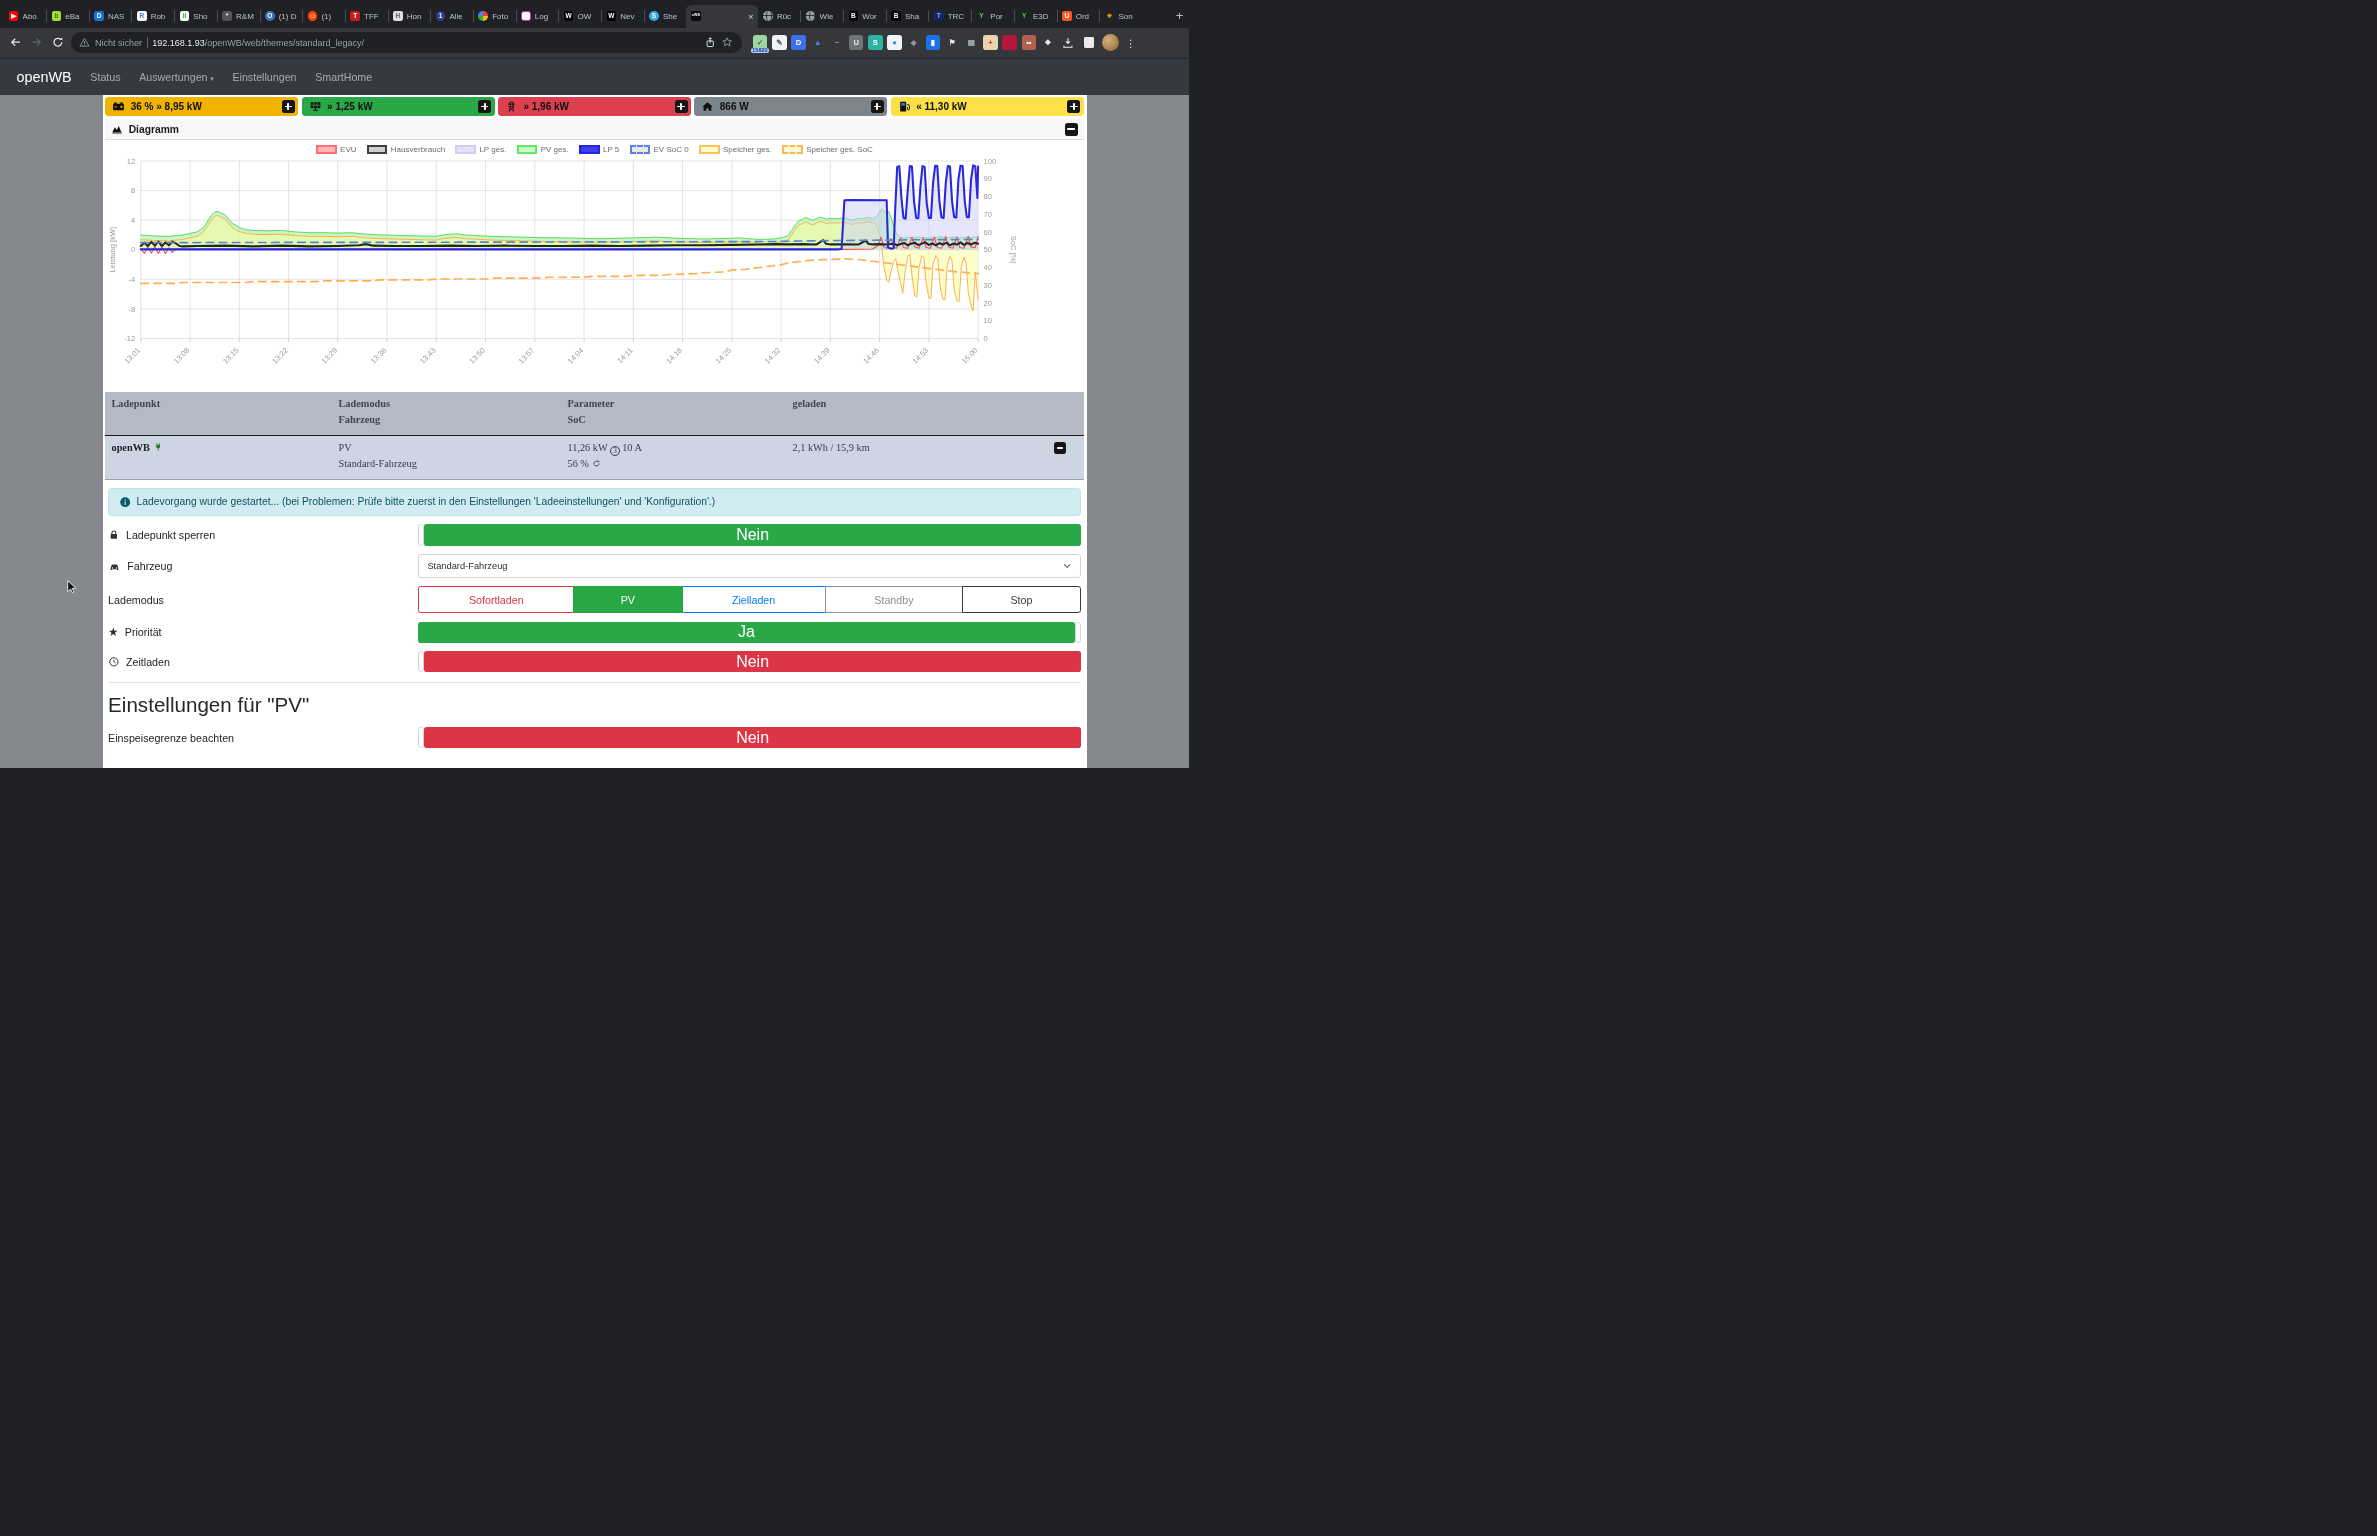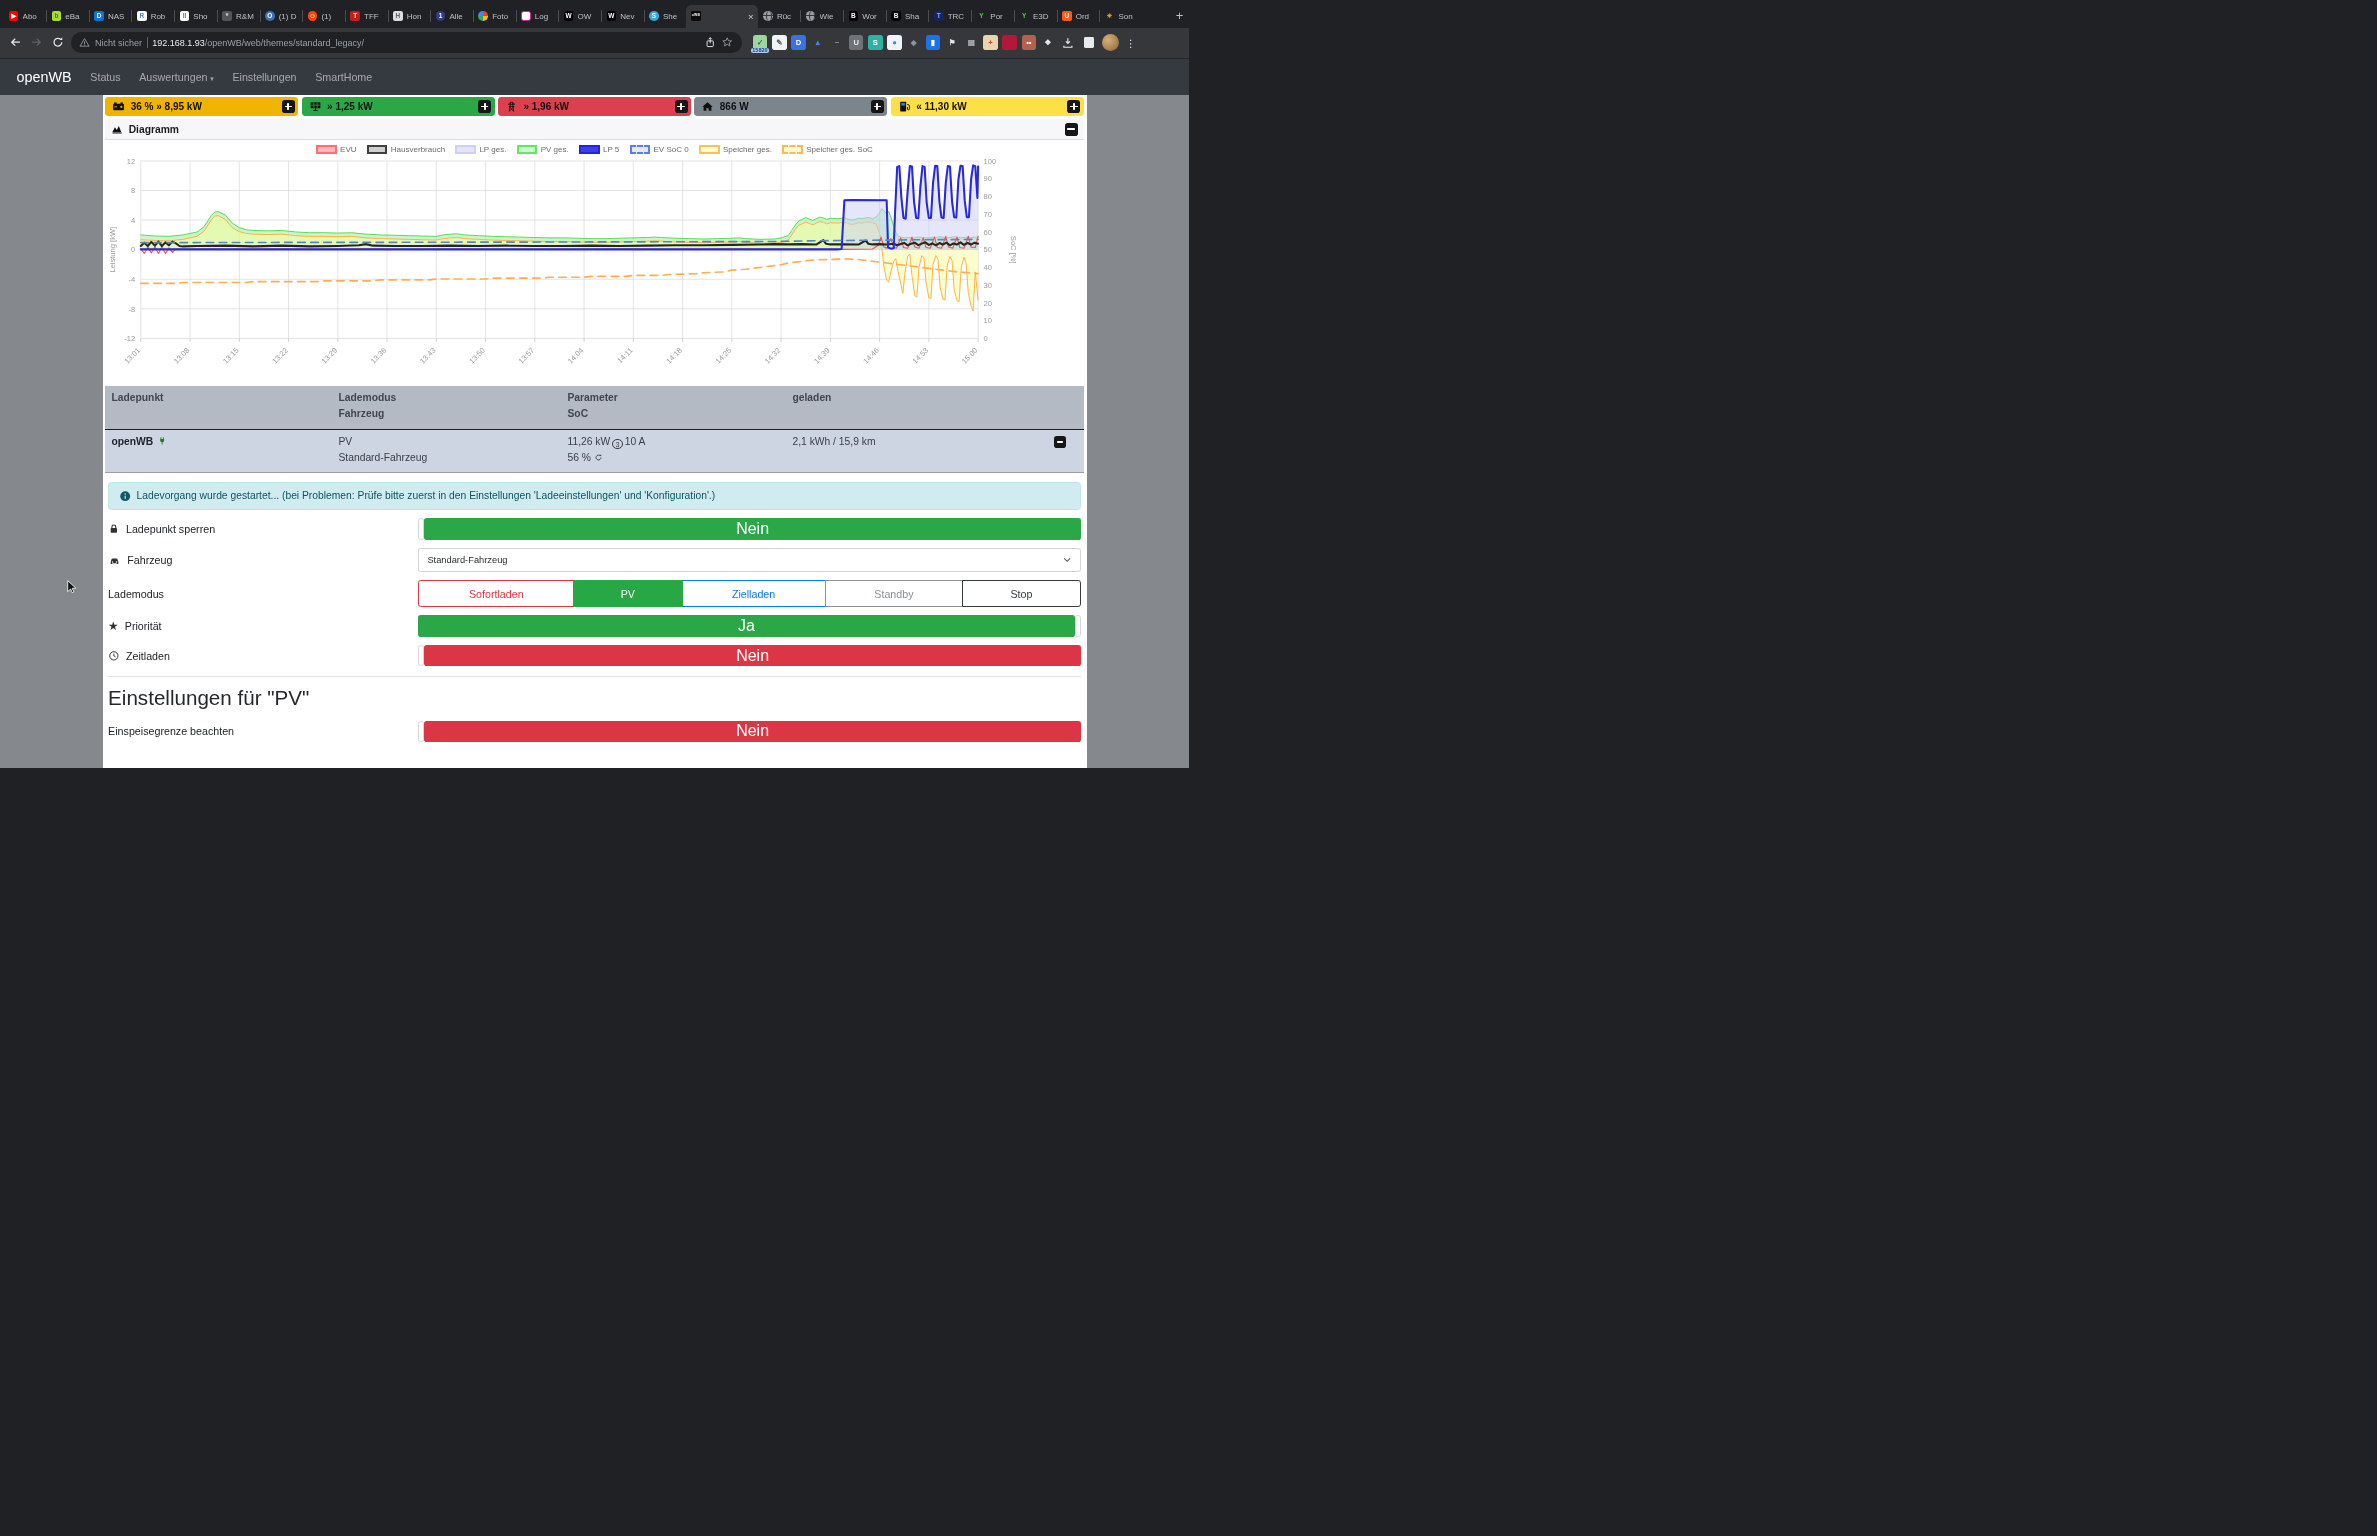--- a/index.html
+++ b/index.html
@@ -59,21 +59,21 @@
   .panel-hd{height:20.6px;background:#f7f7f9;border-bottom:0.7px solid #dcdcdc;display:flex;align-items:center;gap:5.5px;padding:0 6.2px;font-size:10.3px;font-weight:700;color:#1b1b1b;margin-top:3.4px;}
   .panel-hd .sq-btn{width:13px;height:13px;}
 
   .chart-wrap{padding-top:4.8px;}
   .legend{display:flex;justify-content:center;align-items:center;gap:10.3px;font-size:8px;color:#6b6b6b;}
   .lg-item{display:flex;align-items:center;gap:3.4px;}
   .lg-box{width:20.6px;height:9px;border:2.1px solid;flex:none;}
   #chart-svg{display:block;width:913px;height:232px;}
   .tick{font-size:11px;fill:#9b9b9b;}
 
-  .tbl{margin-top:0;font-size:10.3px;}
+  .tbl{margin-top:6px;font-size:10.3px;font-family:Liberation Serif, serif;}
   .tbl-hd,.tbl-row{display:grid;grid-template-columns:227px 229px 225px 1fr 30px;padding:4.8px 0 6.2px 6.2px;line-height:1.55;}
   .tbl-hd{background:#b4bac4;color:#41464e;font-weight:700;}
   .tbl-row{background:#cdd4e2;color:#3a3f46;border-top:1.4px solid #1d1d1d;border-bottom:0.7px solid #9aa0a6;}
   .tbl-row .sq-btn{margin:1.4px 6.9px 0 0;width:12.4px;height:12.4px;}
   .cp-name{font-weight:700;color:#21262c;display:flex;align-items:center;gap:3.4px;}
   .phase{display:inline-flex;width:10.3px;height:10.3px;border:1px solid #3a3f46;border-radius:50%;font-size:7.2px;align-items:center;justify-content:center;vertical-align:-1.4px;margin:0 2.1px;}
 
   .alert{margin:8.3px 2.8px 6.9px;background:#d1ecf1;border:0.7px solid #bee5eb;border-radius:3.4px;color:#0c5460;padding:6.9px 9.6px;font-size:10.3px;display:flex;align-items:center;gap:5.5px;}
 
   .frow{display:flex;align-items:center;margin:8.3px 2.8px;min-height:21.3px;}

